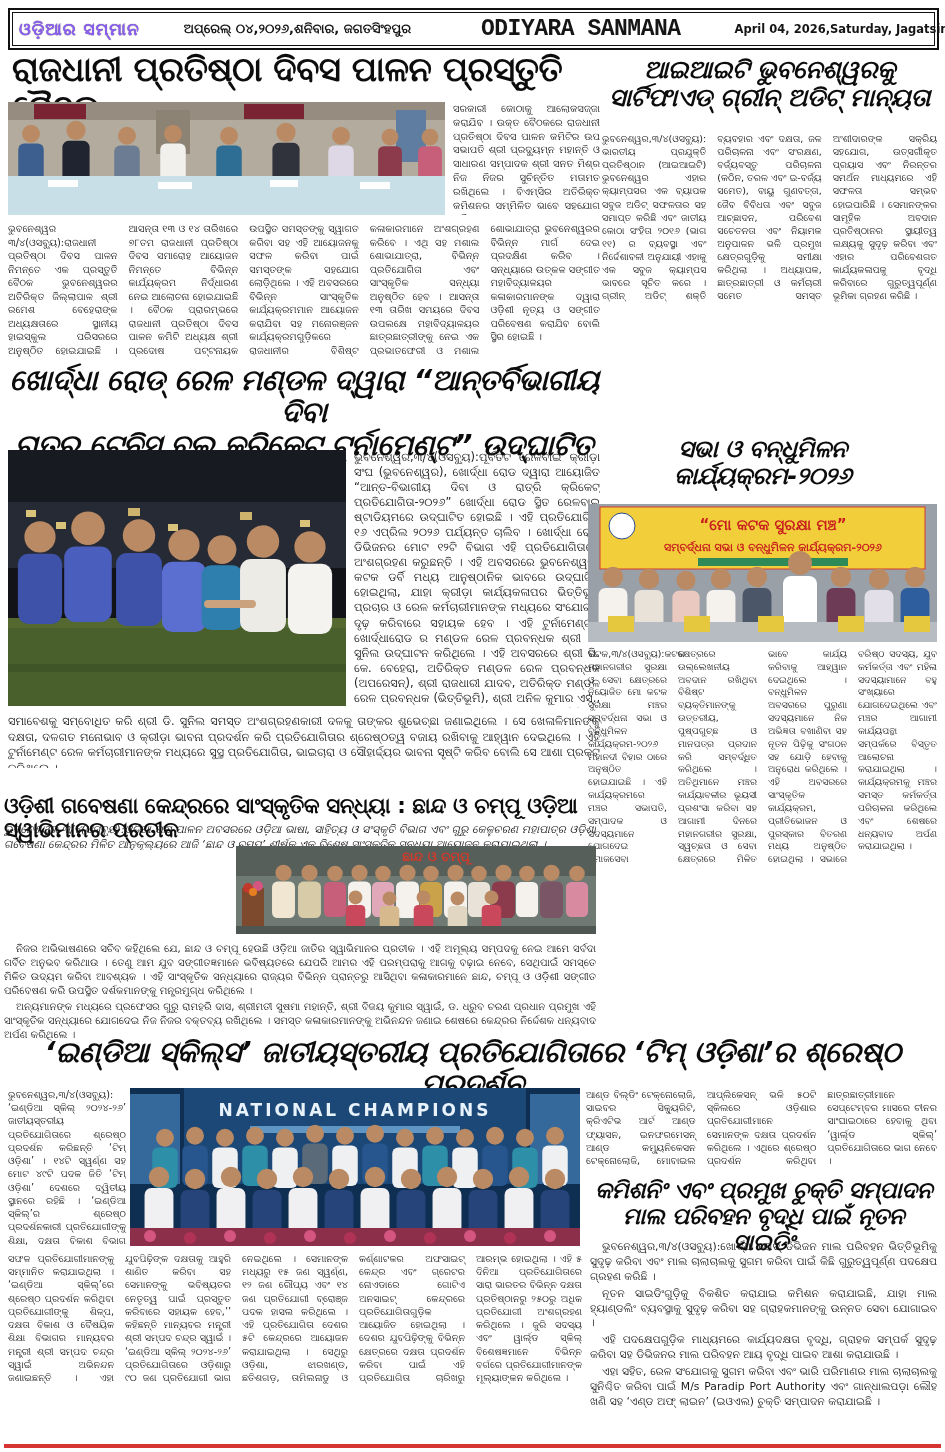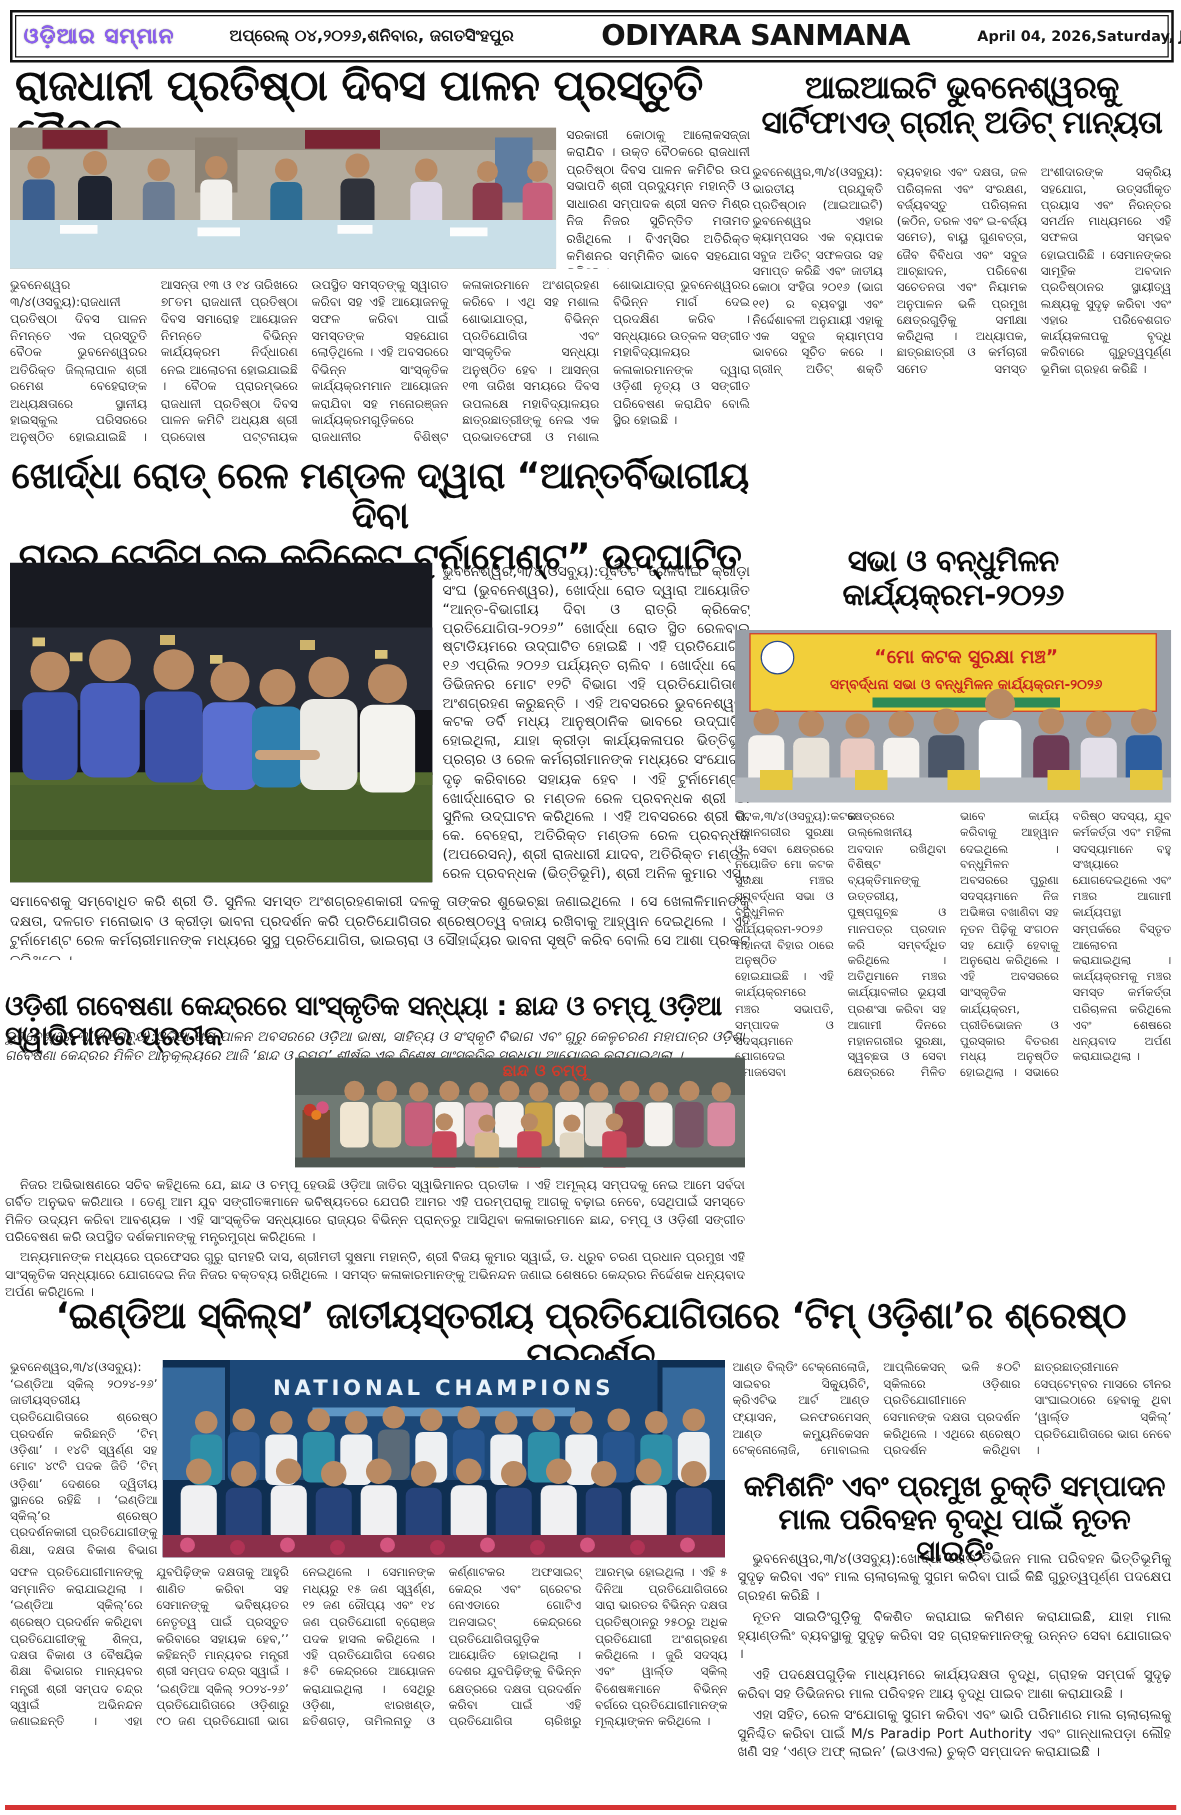--- a/index.html
+++ b/index.html
@@ -1,33 +1,33 @@
 <!DOCTYPE html>
 <html><head>
 <meta charset="utf-8">
 <style>
   html,body{margin:0;padding:0;background:#e8e8e8;}
   .page{position:relative;width:945px;height:1452px;background:#ffffff;
         font-family:"DejaVu Sans",sans-serif;color:#151515;overflow:hidden;}
   .abs{position:absolute;}
   .just{text-align:justify;text-justify:inter-word;}
   .hl{font-weight:bold;color:#0c0c0c;line-height:1.12;letter-spacing:-0.5px;}
-  .ctr{text-align:center;}
+  .ctr{text-align:center;font-style:italic;}
   .body-txt{line-height:1.38;color:#1c1c1c;}
   .cols{column-gap:11px;}
   .p-ind{text-indent:12px;margin:0 0 2px 0;}
 
   
   .mast{left:8px;top:8px;width:927px;height:38px;border:2px solid #111;}
   .mast-in{position:absolute;left:2px;top:2px;right:2px;bottom:2px;border:1px solid #111;
            display:flex;align-items:center;gap:10px;padding:0 6px;box-sizing:border-box;}
   .mast-logo{font-weight:bold;font-size:17px;letter-spacing:1px;color:#8b5cf6;
              text-shadow:0 0 1px #555;white-space:nowrap;}
   .mast-odate{font-weight:bold;font-size:13px;white-space:nowrap;margin-left:34px;}
-  .mast-title{font-weight:bold;font-size:23px;letter-spacing:-0.5px;white-space:nowrap;margin-left:60px;}
+  .mast-title{font-weight:bold;font-size:23px;letter-spacing:-0.5px;white-space:nowrap;margin-left:60px;font-family:Liberation Mono, monospace;}
   .mast-edate{font-weight:bold;font-size:11.5px;white-space:nowrap;margin-left:44px;}
 
   .photo{display:block;}
   .rule-red{left:4px;top:1444px;width:937px;height:4px;background:#d63333;}
 </style>
 </head>
 <body>
 
 <svg width="0" height="0" style="position:absolute" aria-hidden="true">
   <defs>

